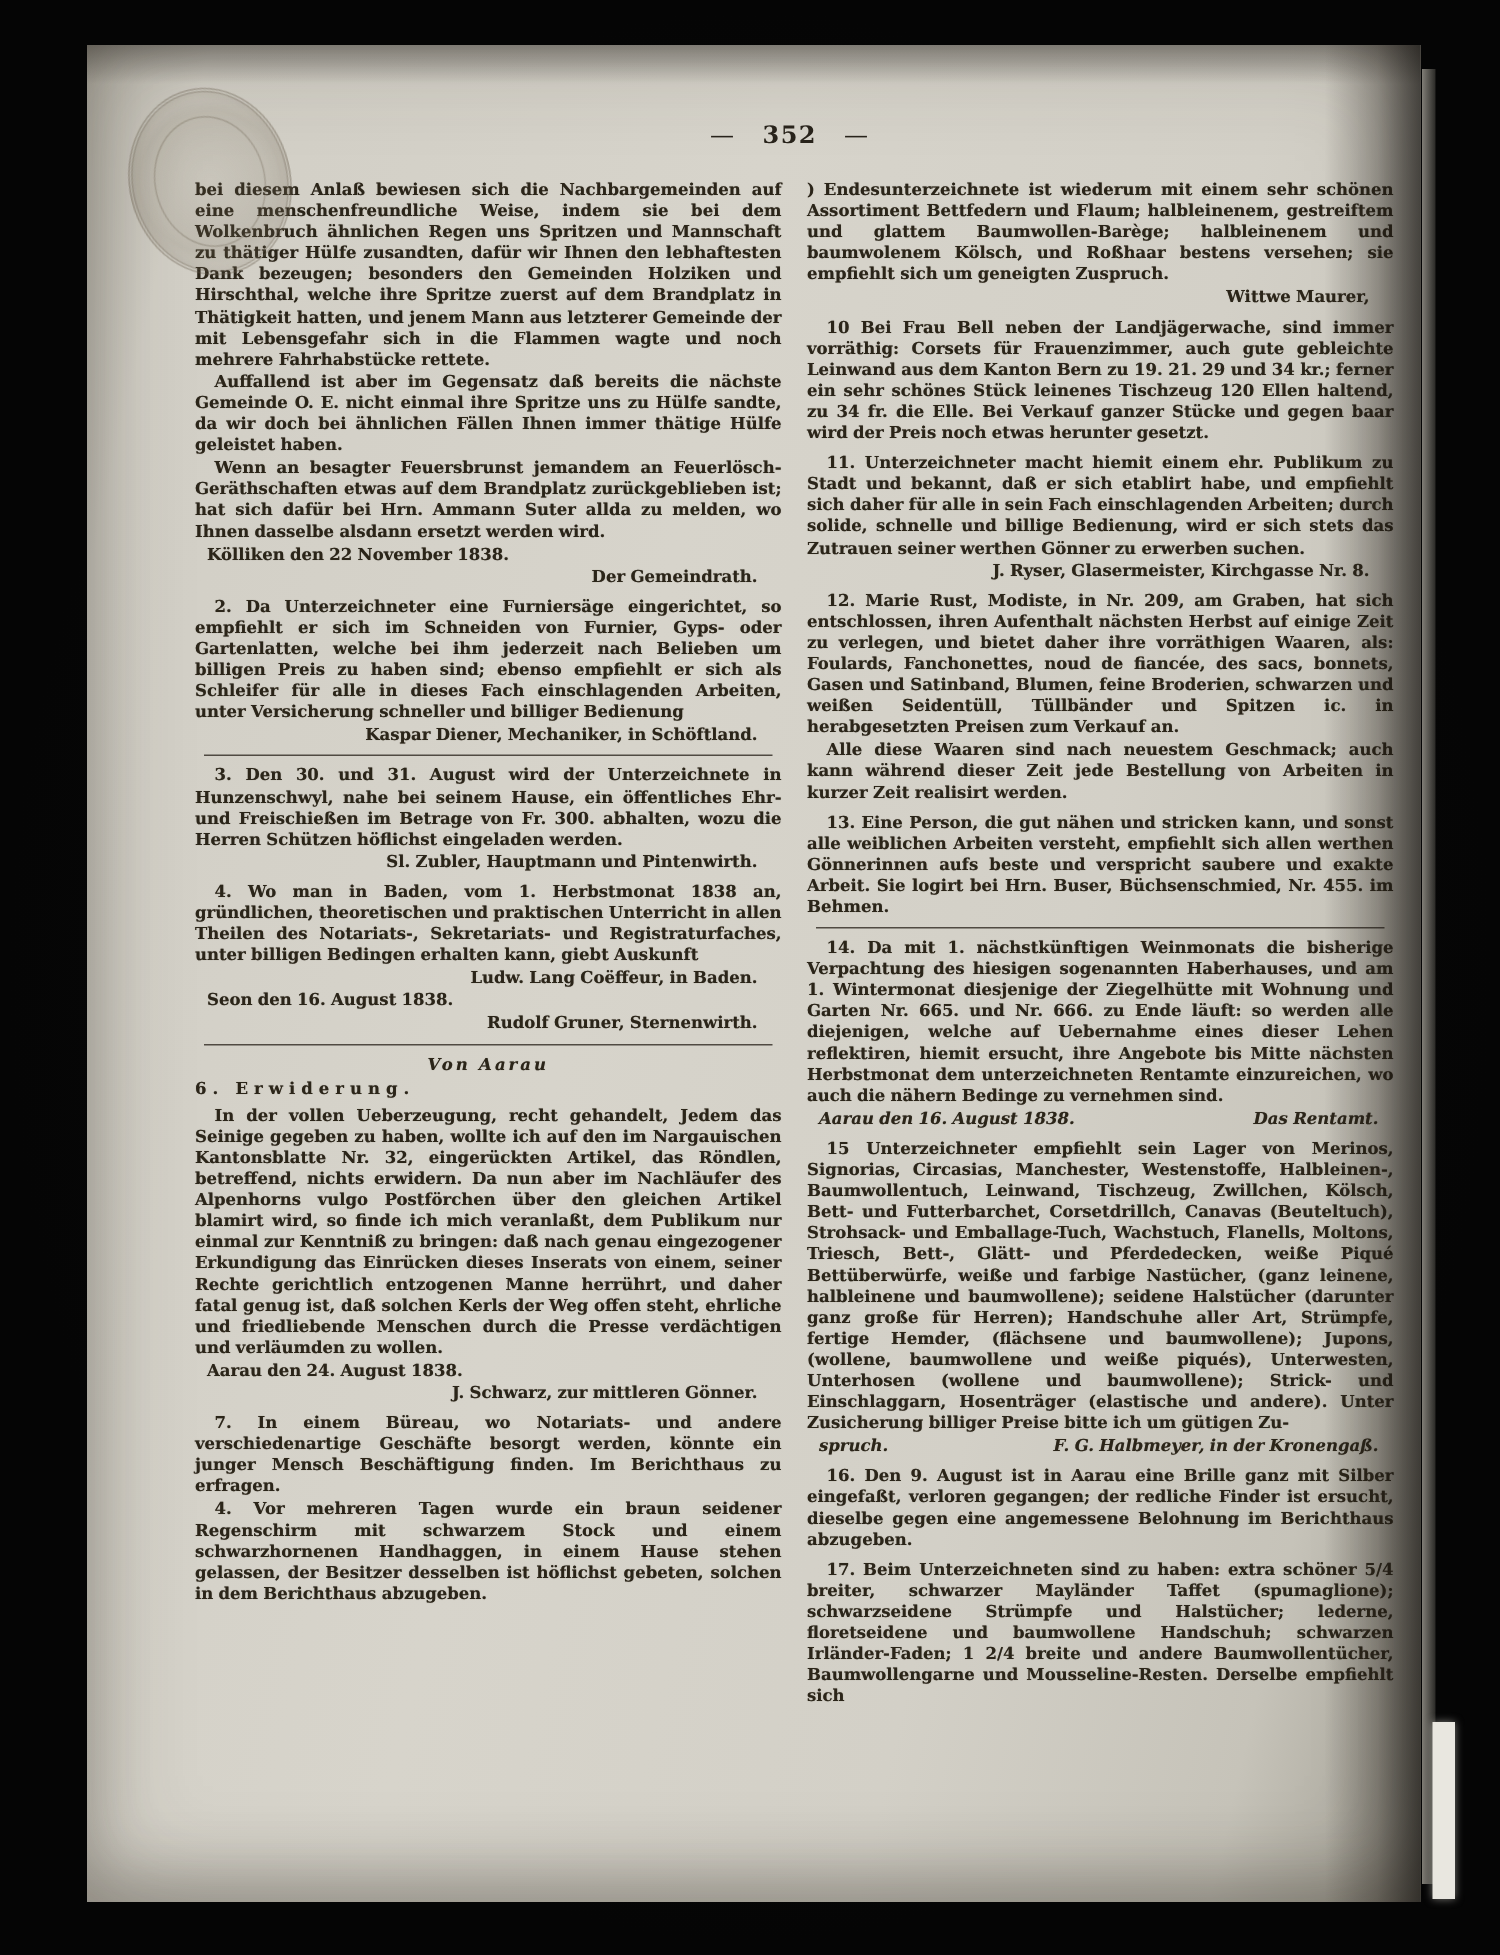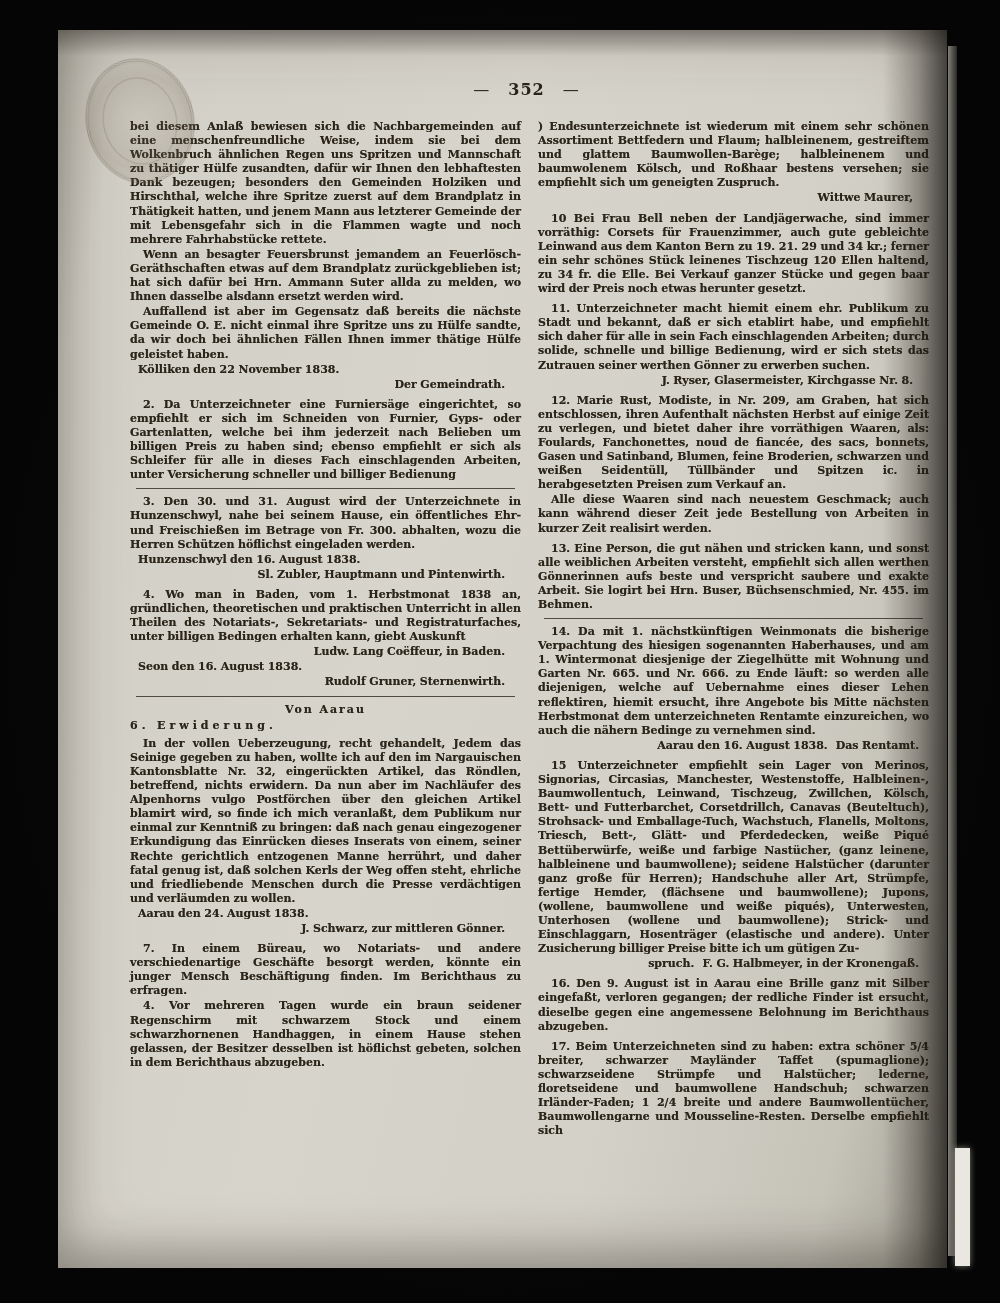--- a/index.html
+++ b/index.html
@@ -61,28 +61,28 @@
     color:#2b2519;
     text-align:justify;
     margin:1px 0;
     text-shadow: 0 0 .5px rgba(43,37,25,.55);
     word-spacing:-0.3px;
   }
   .para.body   { text-indent:13px; }
   .para.flush  { }
   .para.date   { text-align:left; text-indent:8px; }
   .para.signature { text-align:right; padding-right:16px; }
-  .para.center { text-align:center; letter-spacing:2px; margin-top:6px; text-indent:0; }
+  .para.center { text-align:center; letter-spacing:2px; margin-top:6px; text-indent:0;font-style:italic; }
   .para.heading{ letter-spacing:4px; margin:2px 0 4px; text-indent:0; }
   .para.gap    { margin-top:6px; }
   .rule {
     height:0; border-top:1.2px solid rgba(42,36,28,.78);
     width:97%; margin:6px auto;
   }
-  .para.split { display:flex; justify-content:flex-end; padding-right:10px; text-indent:8px; }
+  .para.split { display:flex; justify-content:space-between; padding-right:10px; text-indent:8px;font-style:italic; }
 
   .page-edge-strip {
     position:absolute; left:948px; top:46px; width:9px; height:1210px;
     background: linear-gradient(to right, rgba(150,147,138,.85), rgba(80,78,72,.5));
   }
   .page-edge-white {
     position:absolute; left:955px; top:1148px; width:15px; height:118px;
     background:#e9e7e0;
     box-shadow: 0 0 6px rgba(233,231,224,.5);
   }
@@ -95,28 +95,28 @@
     <div class="stamp"></div>
     <div class="top-shadow"></div>
 
     <div class="page-header">
       <span class="dash">—</span><span class="pnum">352</span><span class="dash">—</span>
     </div>
 
     <div class="columns">
       <div class="col col-left">
           <p class="para flush">bei diesem Anlaß bewiesen sich die Nachbargemeinden auf eine menschenfreundliche Weise, indem sie bei dem Wolkenbruch ähnlichen Regen uns Spritzen und Mannschaft zu thätiger Hülfe zusandten, dafür wir Ihnen den lebhaftesten Dank bezeugen; besonders den Gemeinden Holziken und Hirschthal, welche ihre Spritze zuerst auf dem Brandplatz in Thätigkeit hatten, und jenem Mann aus letzterer Gemeinde der mit Lebensgefahr sich in die Flammen wagte und noch mehrere Fahrhabstücke rettete.</p>
+          <p class="para body">Auffallend ist aber im Gegensatz daß bereits die nächste Gemeinde O. E. nicht einmal ihre Spritze uns zu Hülfe sandte, da wir doch bei ähnlichen Fällen Ihnen immer thätige Hülfe geleistet haben.</p>
           <p class="para body">Wenn an besagter Feuersbrunst jemandem an Feuerlösch-Geräthschaften etwas auf dem Brandplatz zurückgeblieben ist; hat sich dafür bei Hrn. Ammann Suter allda zu melden, wo Ihnen dasselbe alsdann ersetzt werden wird.</p>
-          <p class="para body">Auffallend ist aber im Gegensatz daß bereits die nächste Gemeinde O. E. nicht einmal ihre Spritze uns zu Hülfe sandte, da wir doch bei ähnlichen Fällen Ihnen immer thätige Hülfe geleistet haben.</p>
           <p class="para date">Kölliken den 22 November 1838.</p>
           <p class="para signature">Der Gemeindrath.</p>
           <p class="para body gap">2. Da Unterzeichneter eine Furniersäge eingerichtet, so empfiehlt er sich im Schneiden von Furnier, Gyps- oder Gartenlatten, welche bei ihm jederzeit nach Belieben um billigen Preis zu haben sind; ebenso empfiehlt er sich als Schleifer für alle in dieses Fach einschlagenden Arbeiten, unter Versicherung schneller und billiger Bedienung</p>
+          <p class="para signature">Kaspar Diener, Mechaniker, in Schöftland.</p>
           <div class="rule"></div>
           <p class="para body">3. Den 30. und 31. August wird der Unterzeichnete in Hunzenschwyl, nahe bei seinem Hause, ein öffentliches Ehr- und Freischießen im Betrage von Fr. 300. abhalten, wozu die Herren Schützen höflichst eingeladen werden.</p>
-          <p class="para date">Hunzenschwyl den 16. August 1838.</p>
           <p class="para signature">Sl. Zubler, Hauptmann und Pintenwirth.</p>
           <p class="para body gap">4. Wo man in Baden, vom 1. Herbstmonat 1838 an, gründlichen, theoretischen und praktischen Unterricht in allen Theilen des Notariats-, Sekretariats- und Registraturfaches, unter billigen Bedingen erhalten kann, giebt Auskunft</p>
           <p class="para signature">Ludw. Lang Coëffeur, in Baden.</p>
           <p class="para date">Seon den 16. August 1838.</p>
           <p class="para signature">Rudolf Gruner, Sternenwirth.</p>
           <div class="rule"></div>
           <p class="para center">Von Aarau</p>
           <p class="para heading">6.  Erwiderung.</p>
           <p class="para body">In der vollen Ueberzeugung, recht gehandelt, Jedem das Seinige gegeben zu haben, wollte ich auf den im Nargauischen Kantonsblatte Nr. 32, eingerückten Artikel, das Röndlen, betreffend, nichts erwidern. Da nun aber im Nachläufer des Alpenhorns vulgo Postförchen über den gleichen Artikel blamirt wird, so finde ich mich veranlaßt, dem Publikum nur einmal zur Kenntniß zu bringen: daß nach genau eingezogener Erkundigung das Einrücken dieses Inserats von einem, seiner Rechte gerichtlich entzogenen Manne herrührt, und daher fatal genug ist, daß solchen Kerls der Weg offen steht, ehrliche und friedliebende Menschen durch die Presse verdächtigen und verläumden zu wollen.</p>
           <p class="para date">Aarau den 24. August 1838.</p>

